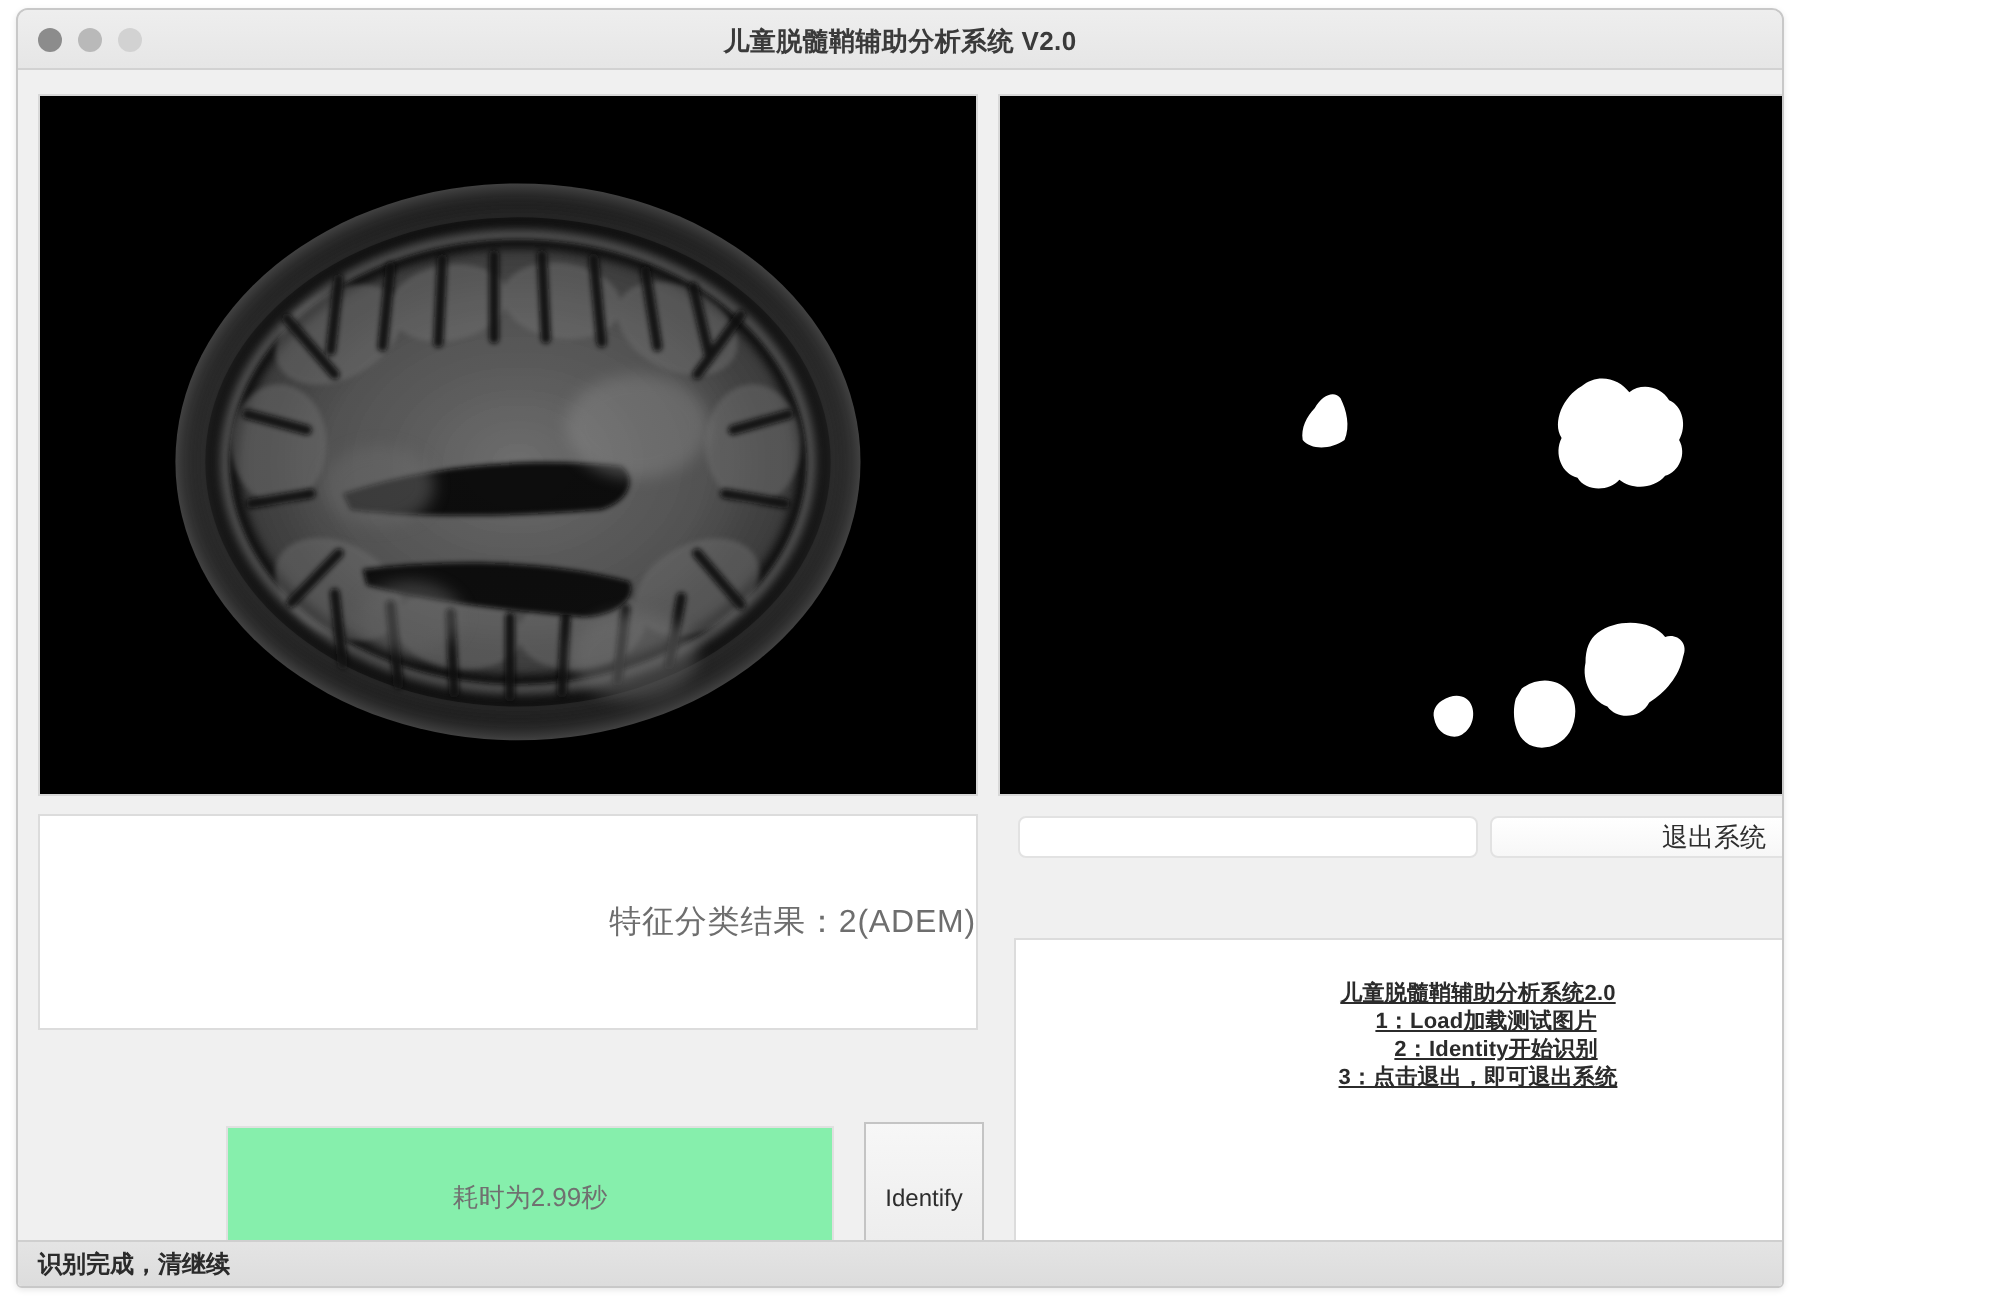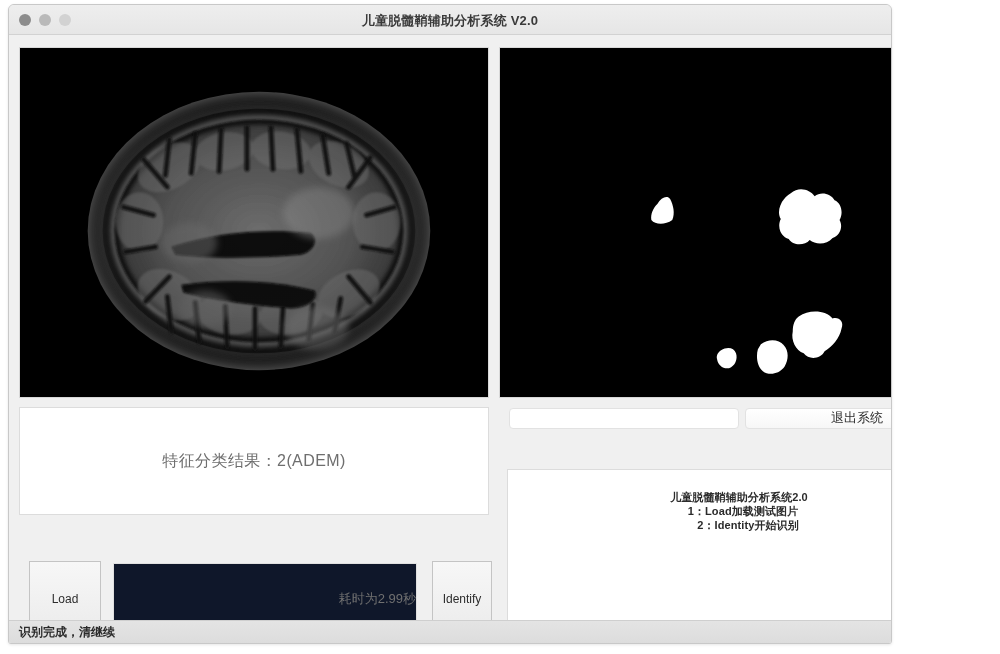--- a/index.html
+++ b/index.html
@@ -91,21 +91,21 @@
     position: absolute;
     left: 10px;
     top: 372px;
     width: 470px;
     height: 108px;
     background: #ffffff;
     border: 1px solid #dcdcdc;
     box-sizing: border-box;
     display: flex;
     align-items: center;
-    justify-content: center;
+    justify-content: flex-end;
   }
   .result-text {
     font-size: 16px;
     color: #6e6e6e;
     letter-spacing: 0.4px;
   }
 
   
   .btn-3d {
     background: linear-gradient(to bottom, #f7f7f7 0%, #ebebeb 100%);
@@ -120,42 +120,43 @@
   }
   #btn-load    { position: absolute; left: 20px;  top: 526px; width: 72px; height: 76px; }
   #btn-identify{ position: absolute; left: 423px; top: 526px; width: 60px; height: 76px; text-align: center; }
 
   #time-field {
     position: absolute;
     left: 104px;
     top: 528px;
     width: 304px;
     height: 72px;
-    background: #0f172a;
+    background: #86efac;
     border: 1px solid #e0e0e0;
     box-sizing: border-box;
     display: flex;
     align-items: center;
-    justify-content: flex-end;
+    justify-content: center;
   }
   .time-text {
     font-size: 13px;
     color: #707070;
   }
 
   
   .pill-field {
     position: absolute;
     background: #ffffff;
     border: 1px solid #e2e2e2;
     border-radius: 4px;
     box-sizing: border-box;
     font-size: 13px;
     color: #2d2d2d;
     display: flex;
+    align-items: center;
     justify-content: center;
   }
   #status-input  { left: 500px; top: 373px; width: 230px; height: 21px; }
   #btn-exit {
     left: 736px; top: 373px; width: 224px; height: 21px;
     background: linear-gradient(to bottom, #ffffff 0%, #f7f7f7 100%);
     cursor: default;
   }
 
   .info-panel {
@@ -169,20 +170,21 @@
     box-sizing: border-box;
     padding-top: 20px;
   }
   .info-line {
     text-align: center;
     font-size: 11px;
     color: #2b2b2b;
     line-height: 14px;
     font-weight: bold;
     letter-spacing: 0.1px;
+    text-decoration: underline;
   }
   .info-line.indent-1 { padding-left: 8px; }
   .info-line.indent-2 { padding-left: 18px; }
   .info-line.indent-3 { padding-left: 0px; }
 
   
   .statusbar {
     position: absolute;
     left: 0;
     bottom: 0;
@@ -330,42 +332,40 @@
           <path d="M222 304 C228 300 235 301 237 307 C239 313 236 320 230 322 C224 323 219 319 218 313
                    C217 309 219 306 222 304 Z"></path>
         </g>
       </svg>
     </div>
 
     <div class="result-panel">
       <span class="result-text">特征分类结果：2(ADEM)</span>
     </div>
 
-    <div class="btn-3d" id="btn-load">
-      <span>Load</span>
-    </div>
 
     <div id="time-field">
       <span class="time-text">耗时为2.99秒</span>
     </div>
 
     <div class="btn-3d" id="btn-identify">
       <span>Identify</span>
     </div>
 
     <input class="pill-field" id="status-input" type="text" placeholder="" style="">
 
     <div class="pill-field" id="btn-exit">
       <span>退出系统</span>
     </div>
 
     <div class="info-panel">
       <div class="info-line">儿童脱髓鞘辅助分析系统2.0</div>
       <div class="info-line indent-1">1：Load加载测试图片</div>
       <div class="info-line indent-2">2：Identity开始识别</div>
+      <div class="info-line indent-3">3：点击退出，即可退出系统</div>
     </div>
 
     <div class="statusbar">
       <span class="statusbar-text">识别完成，清继续</span>
     </div>
 
   </div>
 </div>
 
 </body></html>

